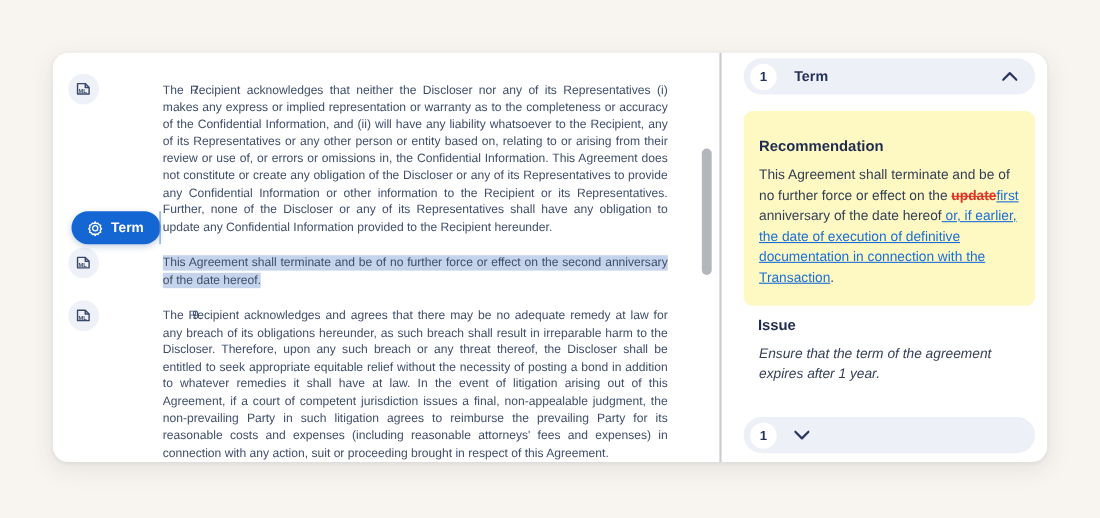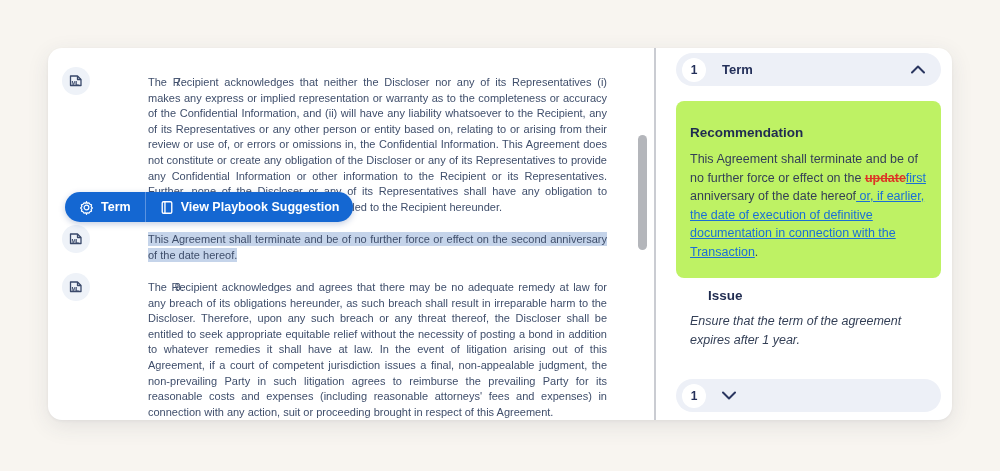--- a/index.html
+++ b/index.html
@@ -52,27 +52,27 @@
     background: #edf0f7; display: flex; align-items: center; padding: 0 16px 0 6px; cursor: pointer;
   }
   .acc-num {
     width: 24px; height: 24px; border-radius: 50%; background: #ffffff;
     display: flex; align-items: center; justify-content: center;
     font-size: 12px; font-weight: bold; color: #24305a; margin-right: 16px;
   }
   .acc-label { flex: 1; font-size: 13px; font-weight: bold; color: #24305a; }
   .reco-card {
     position: absolute; left: 20px; top: 53px; width: 265px; height: 177px;
-    background: #bef264; border-radius: 8px; padding: 24px 14px 10px 14px;
+    background: #fef9c3; border-radius: 8px; padding: 24px 14px 10px 14px;
   }
   .sec-heading { font-size: 13.5px; font-weight: bold; color: #1f2b50; }
   .reco-text { margin-top: 10px; font-size: 12.5px; line-height: 18.5px; color: #333f56; }
   .redline-del { color: #dd3526; font-weight: bold; text-decoration: line-through; }
   .redline-add { color: #1b6fd6; text-decoration: underline; text-align: center; }
-  .issue-heading { position: absolute; left: 52px; top: 240px; }
+  .issue-heading { position: absolute; left: 33px; top: 240px; }
   .issue-text { position: absolute; left: 34px; top: 264px; width: 232px; font-size: 12.5px; line-height: 19px; color: #333f56; font-style: italic; }
   .acc-term { top: 5px; }
   .acc-equitable { top: 331px; }
 </style>
 </head>
 <body>
 
 <div class="card">
 
   <div class="doc">
@@ -108,27 +108,20 @@
     <div class="para" style="top:232px;">The Recipient acknowledges and agrees that there may be no adequate remedy at law for any breach of its obligations hereunder, as such breach shall result in irreparable harm to the Discloser. Therefore, upon any such breach or any threat thereof, the Discloser shall be entitled to seek appropriate equitable relief without the necessity of posting a bond in addition to whatever remedies it shall have at law. In the event of litigation arising out of this Agreement, if a court of competent jurisdiction issues a final, non-appealable judgment, the non-prevailing Party in such litigation agrees to reimburse the prevailing Party for its reasonable costs and expenses (including reasonable attorneys' fees and expenses) in connection with any action, suit or proceeding brought in respect of this Agreement.</div>
 
     <div class="fab">
       <div class="fab-btn">
         <svg width="15" height="15" viewBox="0 0 24 24">
           <path fill="none" stroke="#ffffff" stroke-width="2" stroke-linejoin="round" d="M12 8.2a3.8 3.8 0 1 0 0 7.6 3.8 3.8 0 0 0 0-7.6 Z M12 2.6 l1.1 2.6 2.8-.7 1.6 2.3 2.6 1.1-.7 2.8 1.9 2.1-1.9 2.1.7 2.8-2.6 1.1-1.6 2.3-2.8-.7-1.1 2.6-1.1-2.6-2.8.7-1.6-2.3-2.6-1.1.7-2.8-1.9-2.1 1.9-2.1-.7-2.8 2.6-1.1 1.6-2.3 2.8.7 Z"></path>
         </svg>
         <span>Term</span>
       </div>
       <div class="fab-sep"></div>
-      <div class="fab-btn">
-        <svg width="14" height="15" viewBox="0 0 20 22">
-          <rect x="3" y="2.5" width="14" height="17" rx="2" fill="none" stroke="#ffffff" stroke-width="2"></rect>
-          <line x1="7" y1="2.5" x2="7" y2="19.5" stroke="#ffffff" stroke-width="2"></line>
-        </svg>
-        <span>View Playbook Suggestion</span>
-      </div>
     </div>
 
     <div class="scrollbar-track">
       <div class="scrollbar-thumb"></div>
     </div>
   </div>
 
   <div class="pane-divider"></div>
 
   <div class="panel">

